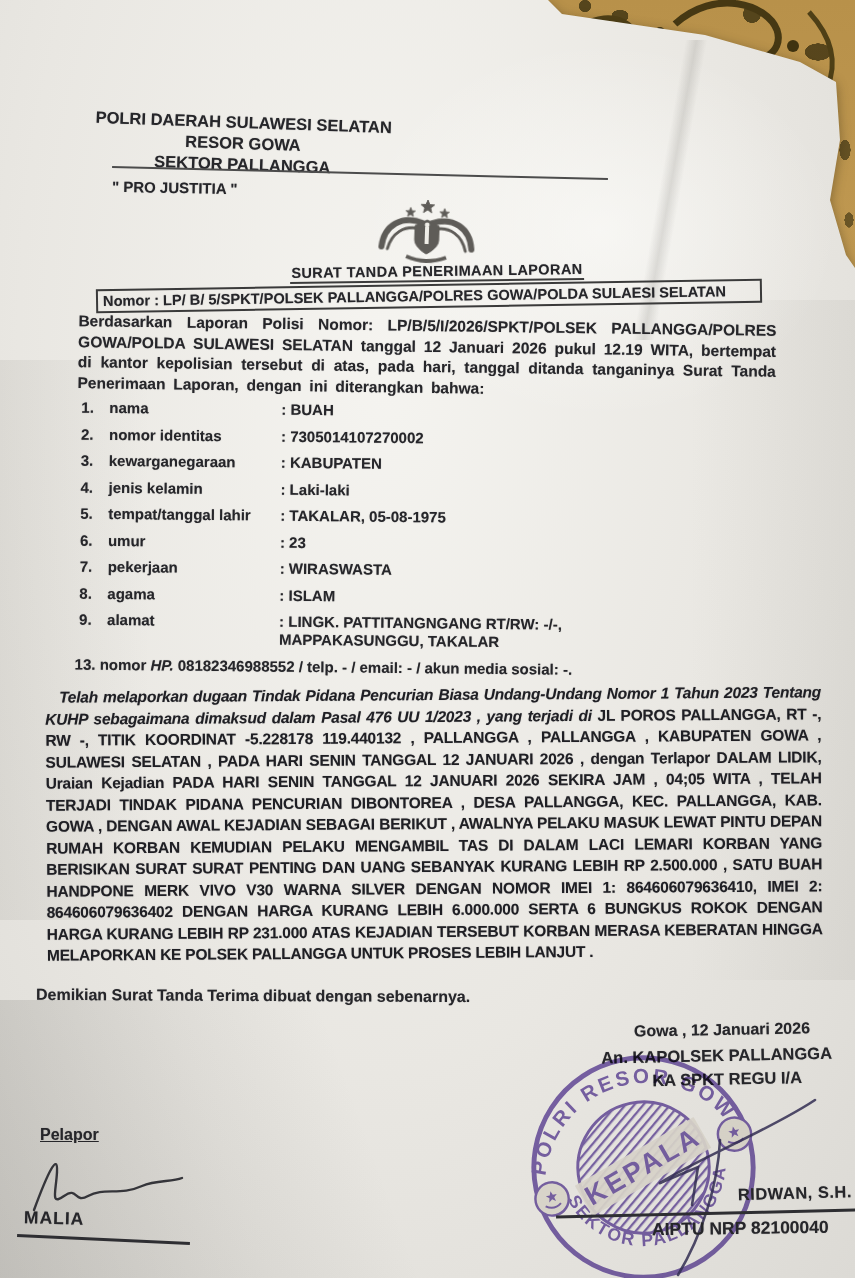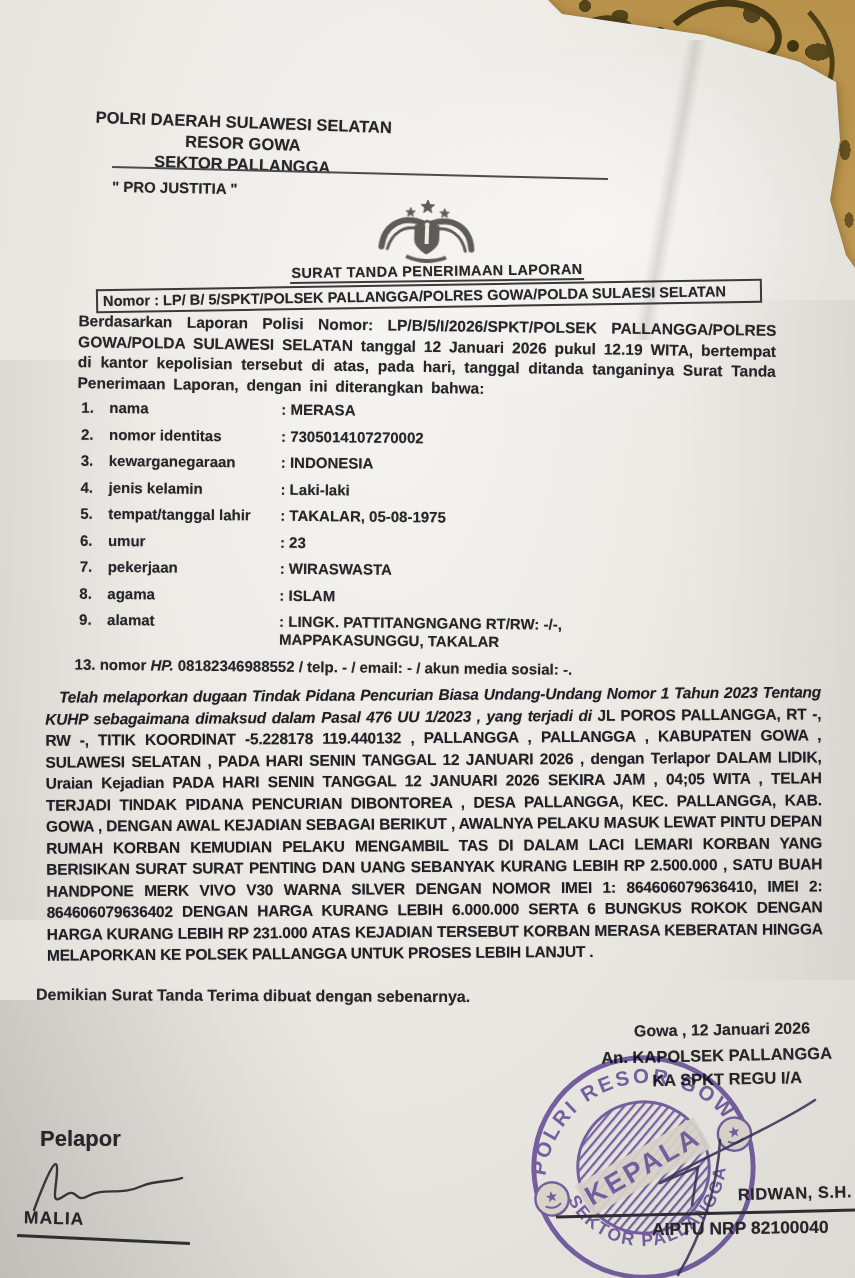--- a/index.html
+++ b/index.html
@@ -74,21 +74,21 @@
       font-weight:bold;transform:rotate(-1.2deg);}
   .stamp{position:absolute;left:526px;top:1050px;mix-blend-mode:multiply;
          opacity:.88;transform:rotate(-12deg);}
   .penstrokes{position:absolute;left:600px;top:1085px;}
   .rname{left:560px;top:1186px;width:292px;text-align:right;font-size:16.5px;
          font-weight:bold;letter-spacing:.5px;transform:rotate(-1.5deg);}
   .rline{position:absolute;left:556px;top:1212px;width:300px;height:2.5px;
          background:#2e2e32;transform:rotate(-1.3deg);}
   .nrp{left:652px;top:1218px;font-size:17.5px;font-weight:bold;transform:rotate(-.8deg);}
   
-  .pelapor{left:40px;top:1126px;font-size:22px;font-weight:600;}
+  .pelapor{left:40px;top:1126px;font-size:16px;font-weight:600;text-decoration:underline;}
   .psig{position:absolute;left:24px;top:1146px;}
   .malia{left:24px;top:1208px;font-size:17.5px;font-weight:bold;
          letter-spacing:1px;transform:rotate(1.5deg);}
   .lline{position:absolute;left:17px;top:1238px;width:173px;height:2.5px;
          background:#2e2e32;transform:rotate(2.6deg);}
 </style>
 </head>
 <body>
 
 <div class="scene">
@@ -141,31 +141,31 @@
 
     <div class="txt title">SURAT TANDA PENERIMAAN LAPORAN</div>
     <div class="txt nomorbox">Nomor : LP/ B/ 5/SPKT/POLSEK PALLANGGA/POLRES GOWA/POLDA SULAESI SELATAN</div>
 
     <div class="txt intro">Berdasarkan Laporan Polisi Nomor: LP/B/5/I/2026/SPKT/POLSEK PALLANGGA/POLRES GOWA/POLDA SULAWESI SELATAN tanggal 12 Januari 2026 pukul 12.19 WITA, bertempat di kantor kepolisian tersebut di atas, pada hari, tanggal ditanda tanganinya Surat Tanda Penerimaan Laporan, dengan ini diterangkan bahwa:</div>
 
     <div class="txt fields">
       <div class="frow">
         <span class="fno">1.</span>
         <span class="flabel">nama</span>
-        <span class="fvalue">: MERASA</span>
+        <span class="fvalue">: BUAH</span>
       </div>
       <div class="frow">
         <span class="fno">2.</span>
         <span class="flabel">nomor identitas</span>
         <span class="fvalue">: 7305014107270002</span>
       </div>
       <div class="frow">
         <span class="fno">3.</span>
         <span class="flabel">kewarganegaraan</span>
-        <span class="fvalue">: INDONESIA</span>
+        <span class="fvalue">: KABUPATEN</span>
       </div>
       <div class="frow">
         <span class="fno">4.</span>
         <span class="flabel">jenis kelamin</span>
         <span class="fvalue">: Laki-laki</span>
       </div>
       <div class="frow">
         <span class="fno">5.</span>
         <span class="flabel">tempat/tanggal lahir</span>
         <span class="fvalue">: TAKALAR, 05-08-1975</span>

